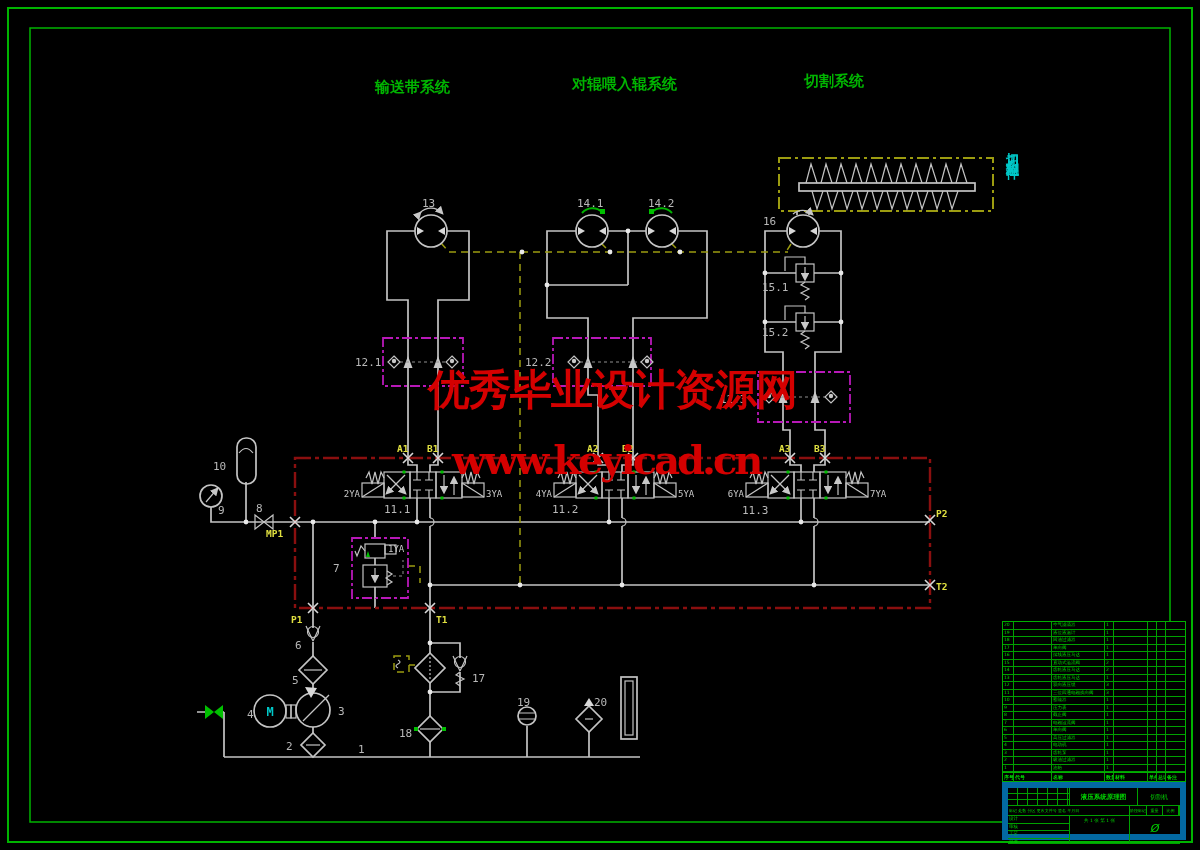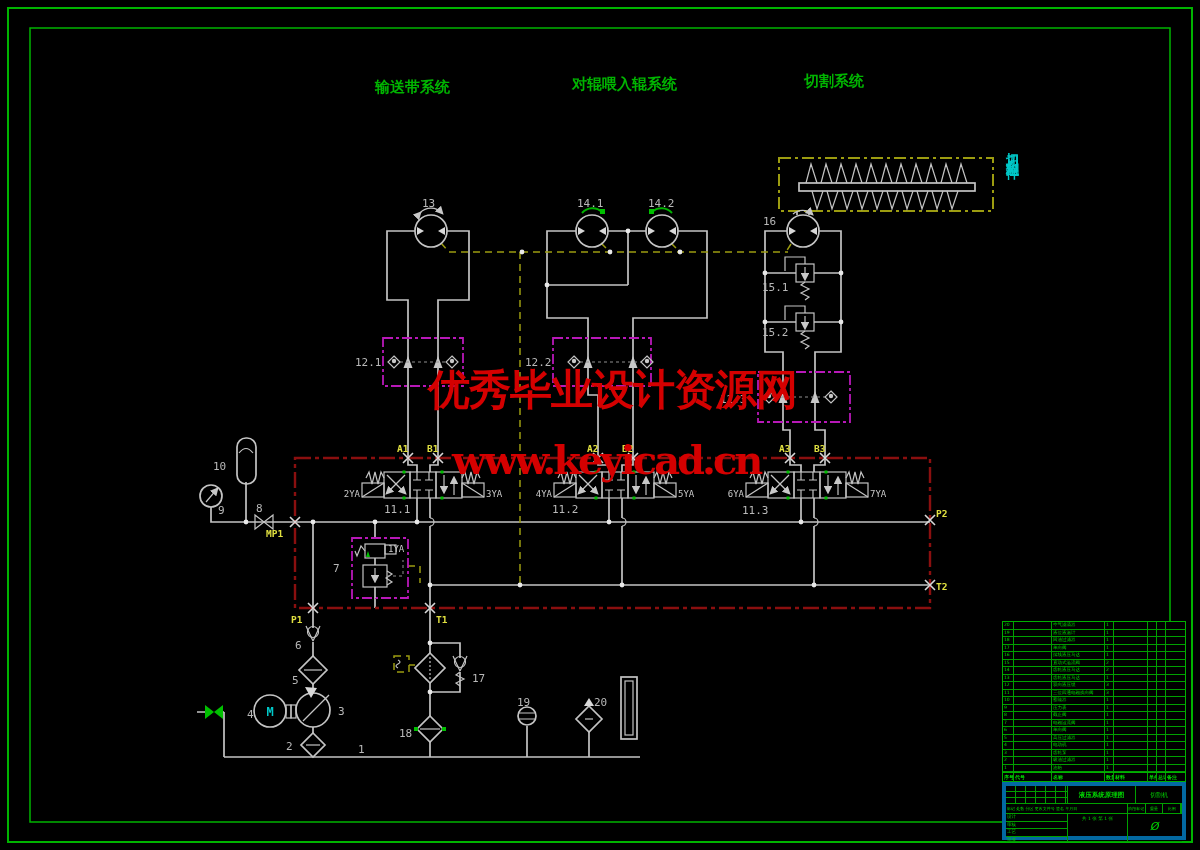--- a/index.html
+++ b/index.html
@@ -33,21 +33,21 @@
       border:1px solid #00b000;box-sizing:border-box;z-index:10;color:#00d800;}
   .ptr{display:flex;height:7.5px;border-bottom:1px solid #00a000;box-sizing:border-box;}
   .ptc{border-right:1px solid #00a000;box-sizing:border-box;font-size:4.5px;line-height:6.5px;
       overflow:hidden;white-space:nowrap;padding-left:1px;}
   .c0{width:11px}.c1{width:38px}.c2{width:53px}.c3{width:9px}.c4{width:34px}
   .c5{width:9px}.c6{width:9px}.c7{width:17px;border-right:none}
   .pth{height:10px;border-bottom:none;border-top:1px solid #00b000;}
   .pth .ptc{font-size:5px;line-height:9px;font-weight:bold;}
   
   .tblock{position:absolute;left:1002px;top:782px;width:184px;height:58px;background:#000;
-      border:4px solid #0369a1;box-sizing:border-box;z-index:10;color:#00d800;}
+      border:6px solid #0369a1;box-sizing:border-box;z-index:10;color:#00d800;}
   .tbrow{display:flex;box-sizing:border-box;}
   .tbc{border-right:1px solid #00a000;border-bottom:1px solid #00a000;box-sizing:border-box;
       overflow:hidden;white-space:nowrap;}
   .sigGrid{width:62px;height:18px;background:
       repeating-linear-gradient(to right,transparent 0 9px,#00a000 9px 10px),
       repeating-linear-gradient(to bottom,transparent 0 5px,#00a000 5px 6px);}
   .tbTitle{width:68px;height:18px;font-size:6.5px;line-height:18px;text-align:center;font-weight:bold;}
   .tbProd{flex:1;height:18px;font-size:6px;line-height:18px;text-align:center;border-right:none;}
   .tbChange{width:122px;height:10px;font-size:4px;line-height:9px;padding-left:1px;}
   .tbStage{flex:1;height:10px;display:flex;}

